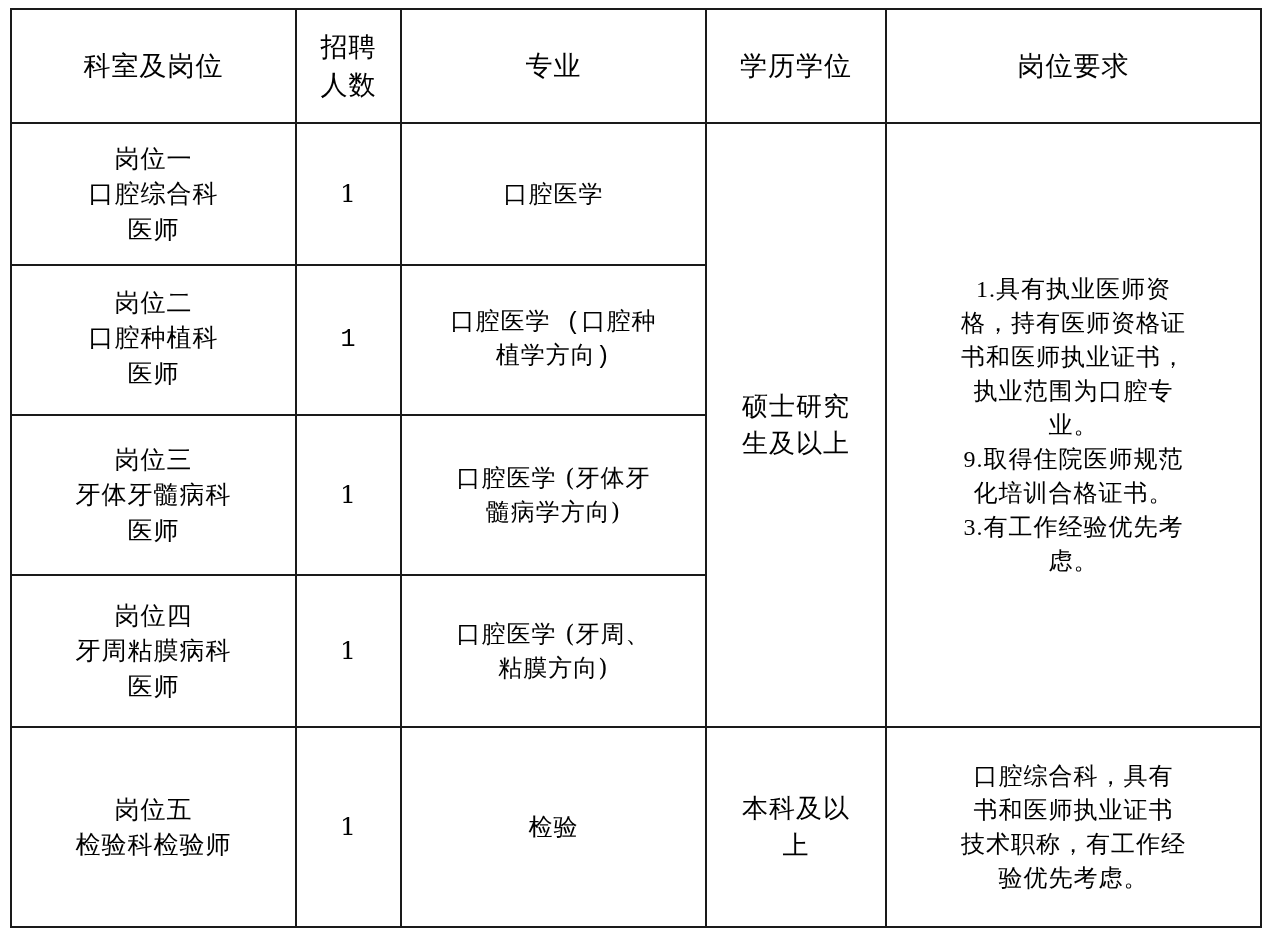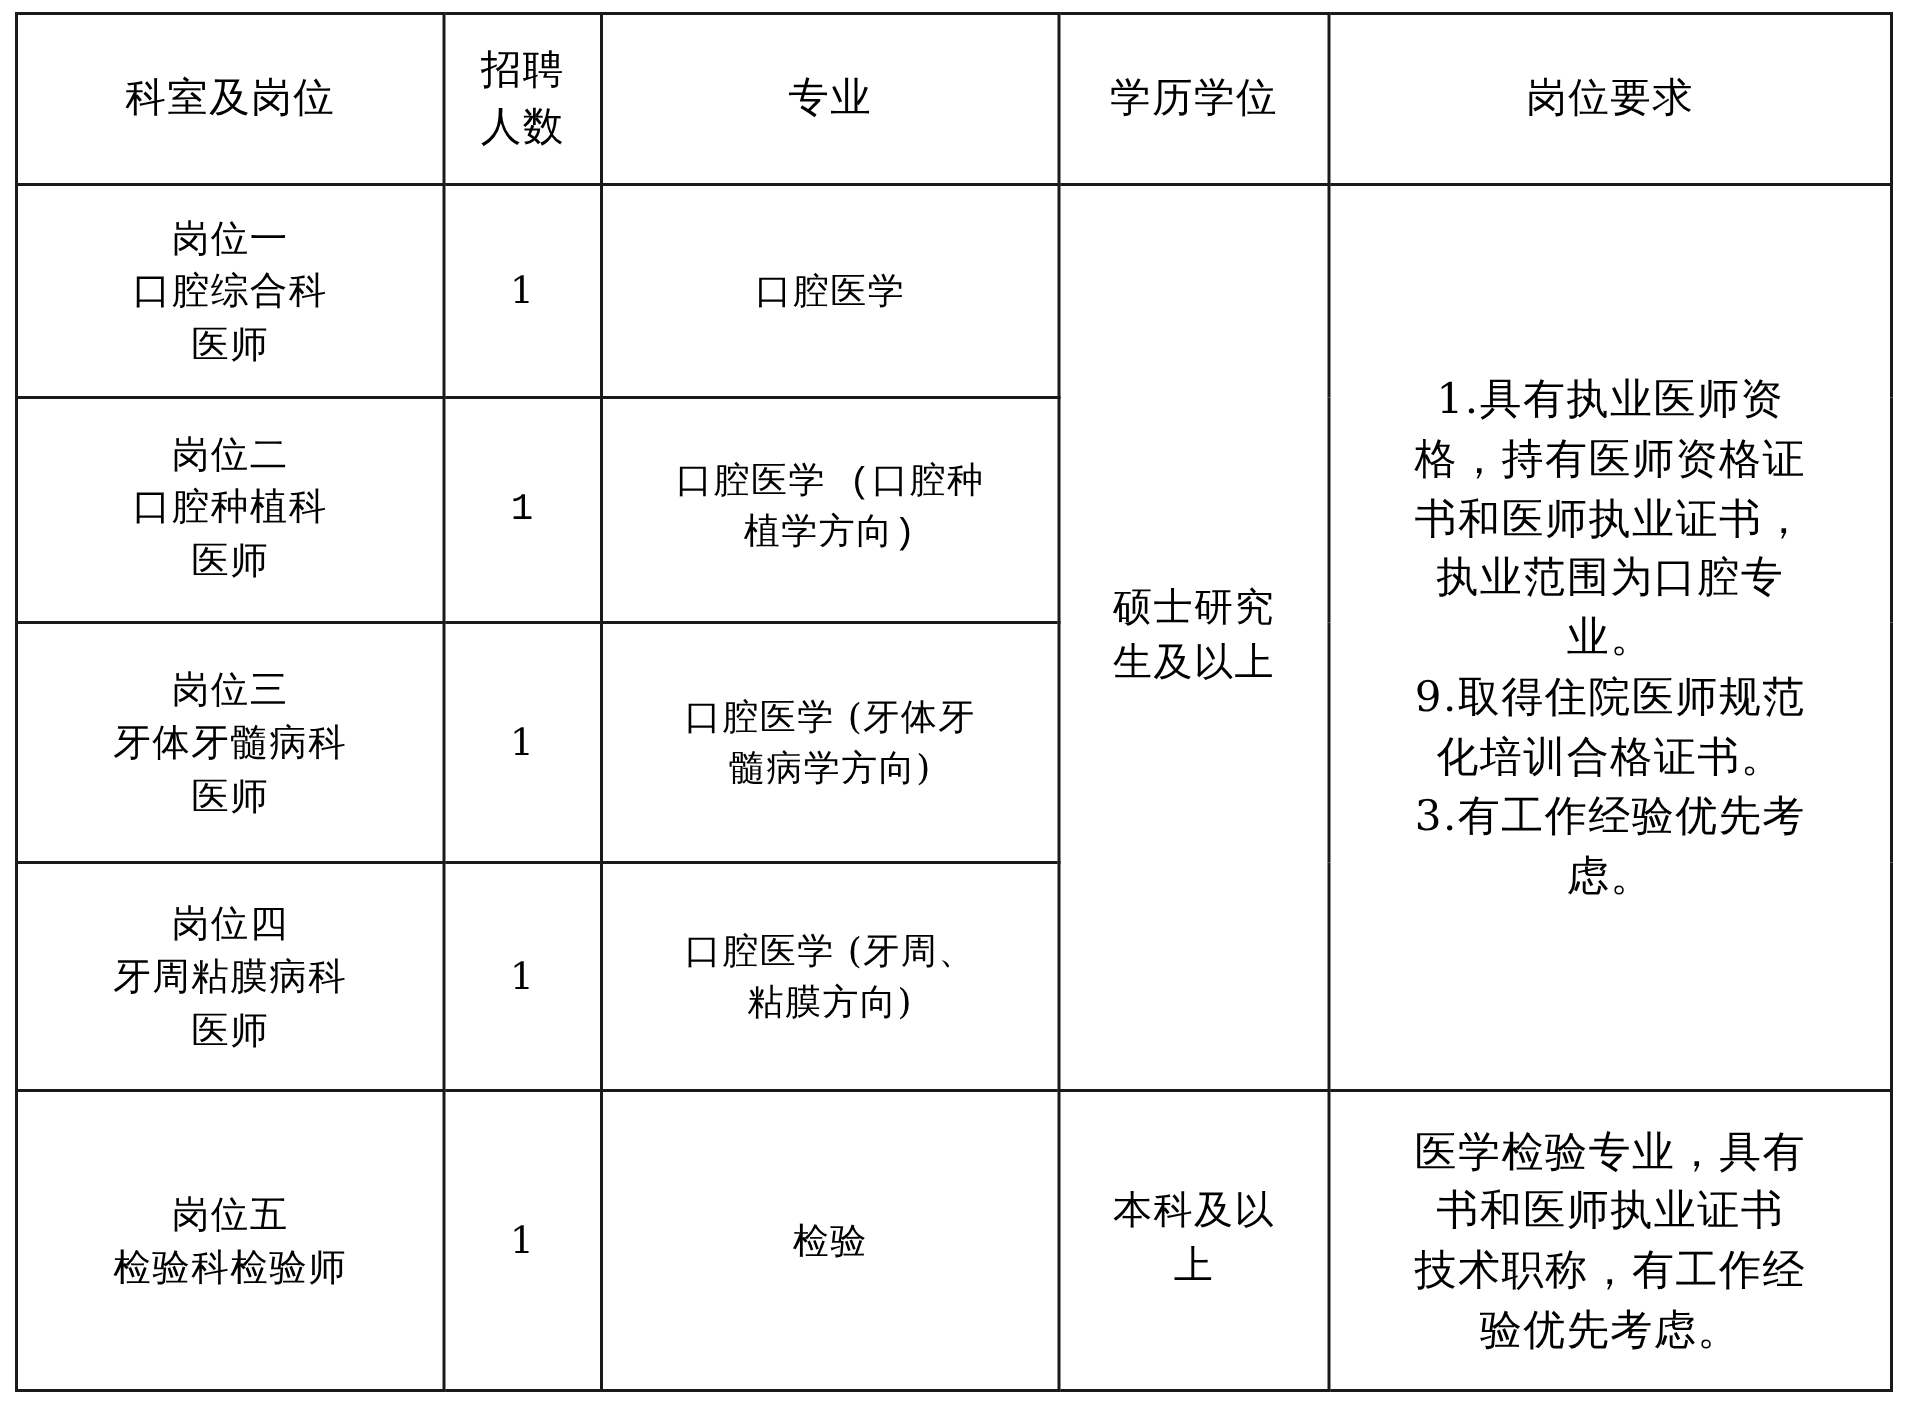--- a/index.html
+++ b/index.html
@@ -55,28 +55,28 @@
   }
   td.major {
     font-size: 24px;
     letter-spacing: 1px;
     line-height: 1.5;
   }
   td.degree {
     font-size: 26px;
     letter-spacing: 2px;
     line-height: 1.55;
-    font-family: Liberation Mono, monospace;
   }
   td.req {
-    font-size: 28px;
+    font-size: 24px;
     text-align: left;
     line-height: 1.62;
     letter-spacing: 0.5px;
     padding: 10px 12px;
+    font-family: Liberation Serif, serif;
   }
   .row-a { height: 142px; margin-left: 26px; }
   .row-b { height: 150px; font-family: Liberation Mono, monospace; }
   .row-c { height: 160px; }
   .row-d { height: 152px; padding-left: 36px; }
   .row-e { height: 200px; }
 </style>
 </head>
 <body>
 
@@ -167,21 +167,21 @@
           <div>岗位五</div>
           <div>检验科检验师</div>
         </td>
         <td class="count">1</td>
         <td class="major">检验</td>
         <td class="degree">
           <div>本科及以</div>
           <div>上</div>
         </td>
         <td class="req">
-          <div>医学检验专业，具有</div>
+          <div>口腔综合科，具有</div>
           <div>书和医师执业证书</div>
           <div>技术职称，有工作经</div>
           <div>验优先考虑。</div>
         </td>
       </tr>
     </tbody>
   </table>
 </div>
 
 </body></html>

